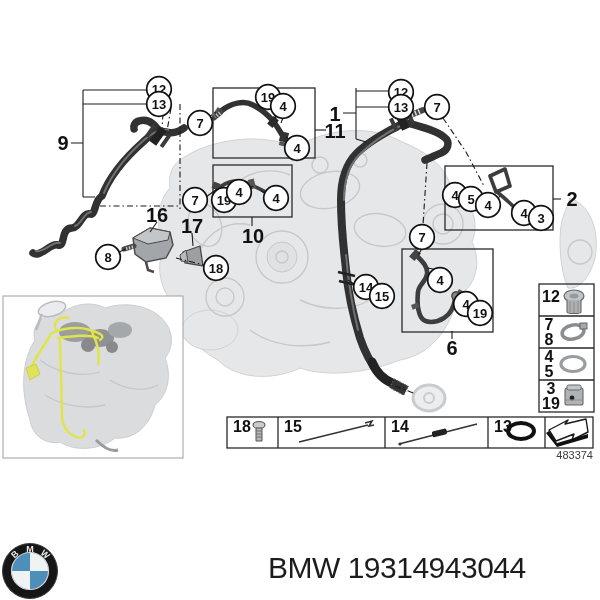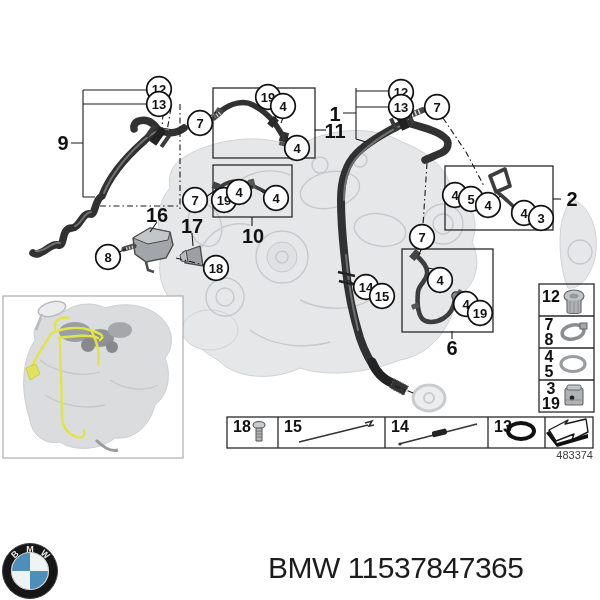--- a/index.html
+++ b/index.html
@@ -358,15 +358,15 @@
     <path d="M0,0 L-18.5,0 A18.5,18.5 0 0,1 0,-18.5 Z" fill="#4e8fba"></path>
     <path d="M0,0 L0,-18.5 A18.5,18.5 0 0,1 18.5,0 Z" fill="#f0f3f4"></path>
     <path d="M0,0 L18.5,0 A18.5,18.5 0 0,1 0,18.5 Z" fill="#4e8fba"></path>
     <path d="M0,0 L0,18.5 A18.5,18.5 0 0,1 -18.5,0 Z" fill="#f0f3f4"></path>
     <circle r="18.5" fill="none" stroke="#cfd2d4" stroke-width="1.2"></circle>
     <text transform="rotate(-42)" x="0" y="-19.5" text-anchor="middle" font-family="Liberation Sans, sans-serif" font-size="9" font-weight="bold" fill="#e9e9e9">B</text>
     <text x="0" y="-19.5" text-anchor="middle" font-family="Liberation Sans, sans-serif" font-size="9" font-weight="bold" fill="#e9e9e9">M</text>
     <text transform="rotate(42)" x="0" y="-19.5" text-anchor="middle" font-family="Liberation Sans, sans-serif" font-size="9" font-weight="bold" fill="#e9e9e9">W</text>
   </g>
 </svg>
-<div class="footer-text">BMW 11537847365</div>
+<div class="footer-text">BMW 19314943044</div>
 
 </div>
 
 </body></html>

